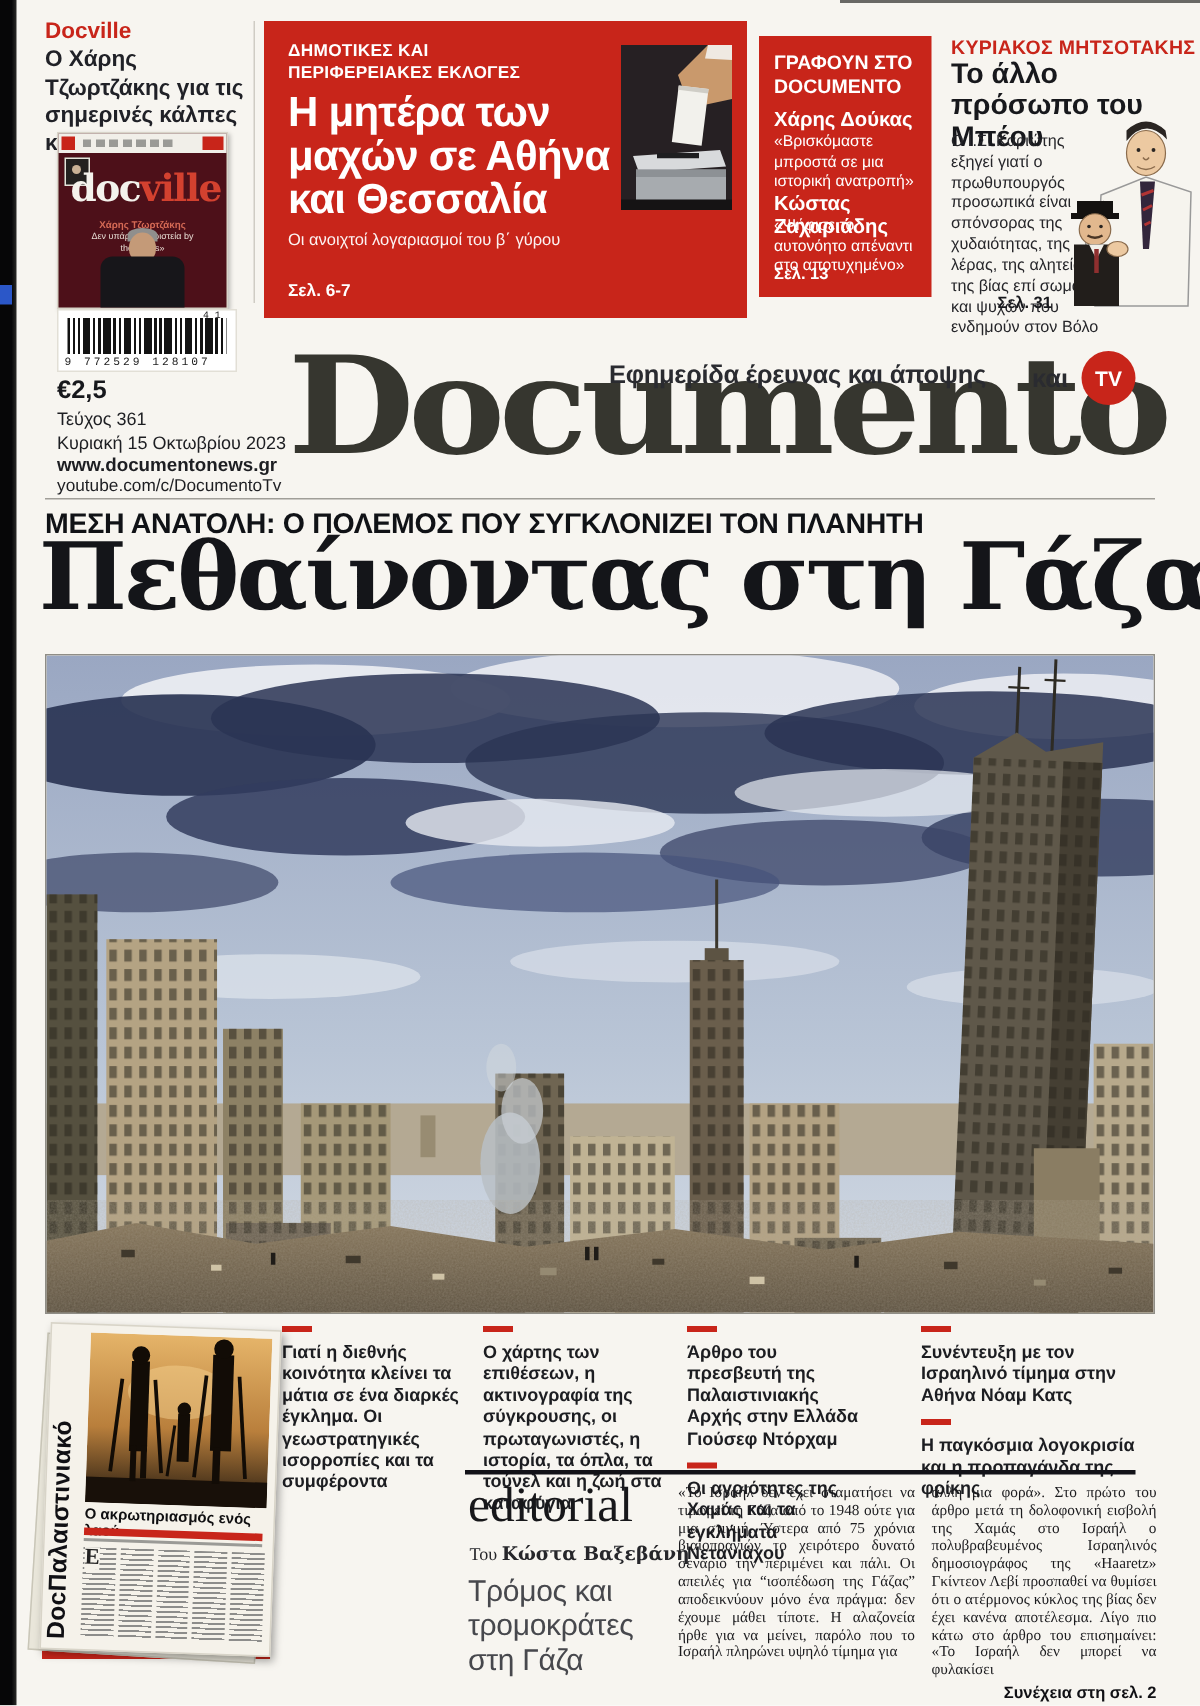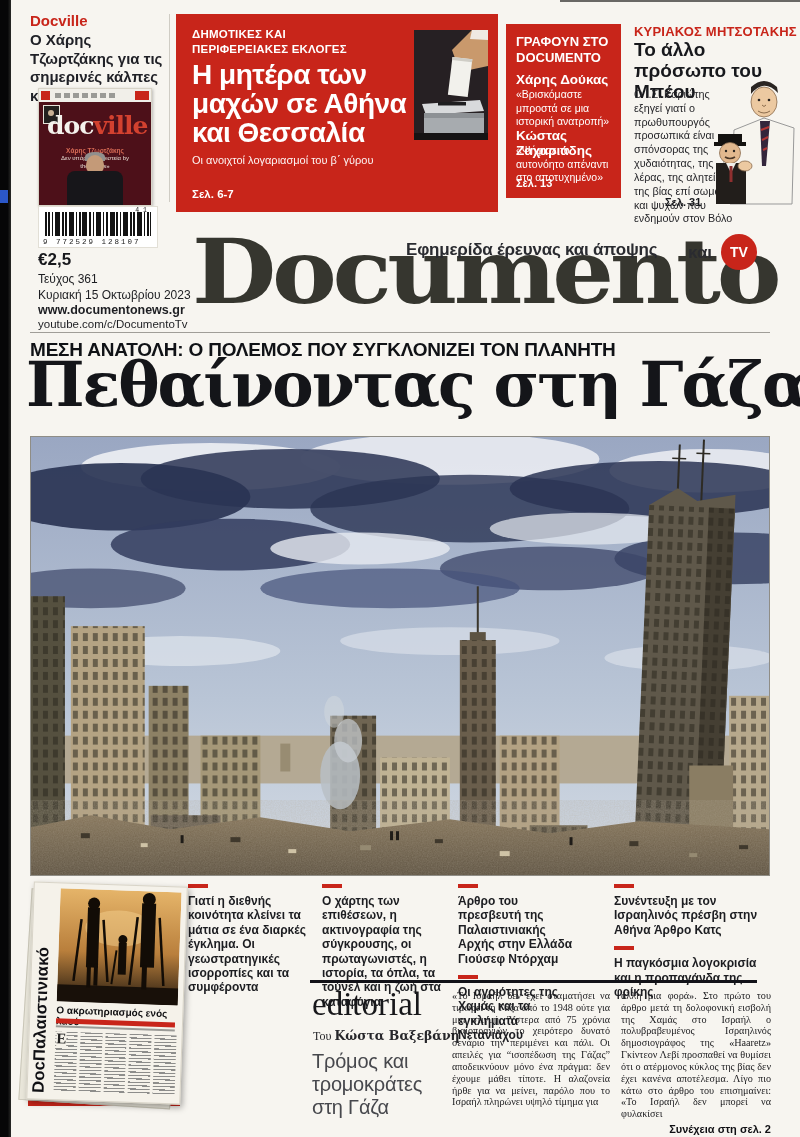--- a/index.html
+++ b/index.html
@@ -329,21 +329,21 @@
     <div class="s-item">Ο χάρτης των επιθέσεων, η ακτινογραφία της σύγκρουσης, οι πρωταγωνιστές, η ιστορία, τα όπλα, τα τούνελ και η ζωή στα καταφύγια</div>
   </div>
   <div class="abs s-col s-c3">
     <div class="dash"></div>
     <div class="s-item"><span>Άρθρο του πρεσβευτή της Παλαιστινιακής Αρχής στην Ελλάδα </span><b>Γιούσεφ Ντόρχαμ</b></div>
     <div class="dash"></div>
     <div class="s-item">Οι αγριότητες της Χαμάς και τα εγκλήματα Νετανιάχου</div>
   </div>
   <div class="abs s-col s-c4">
     <div class="dash"></div>
-    <div class="s-item"><span>Συνέντευξη με τον Ισραηλινός πρέσβη στην Αθήνα </span><b>Άρθρο Κατς</b></div>
+    <div class="s-item"><span>Συνέντευξη με τον Ισραηλινό τίμημα στην Αθήνα </span><b>Νόαμ Κατς</b></div>
     <div class="dash"></div>
     <div class="s-item">Η παγκόσμια λογοκρισία και η προπαγάνδα της φρίκης</div>
   </div>
 
   <div class="abs red-back"></div>
   <div class="abs inset">
     <div class="sheet-back"></div>
     <div class="sheet">
       <div class="vtitle">DocΠαλαιστινιακό</div>
       <svg class="in-photo" viewBox="0 0 121 113" preserveAspectRatio="none">

